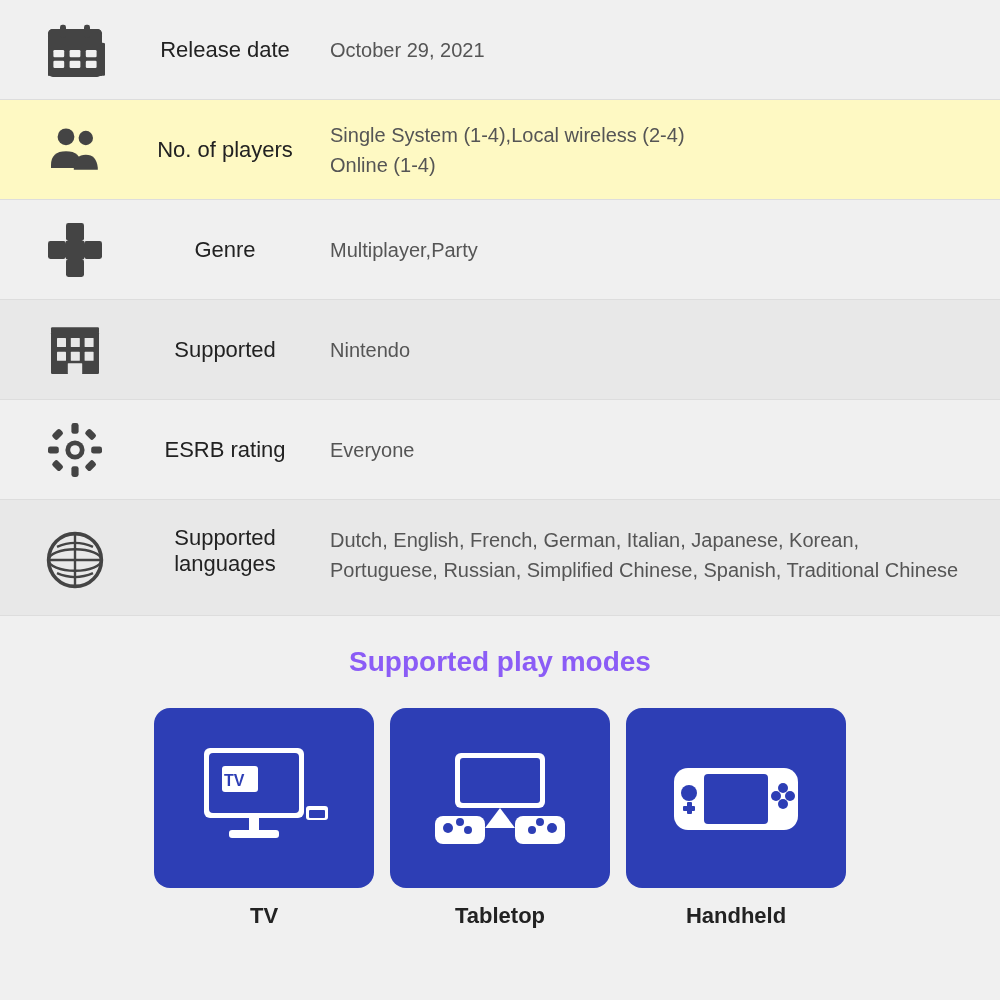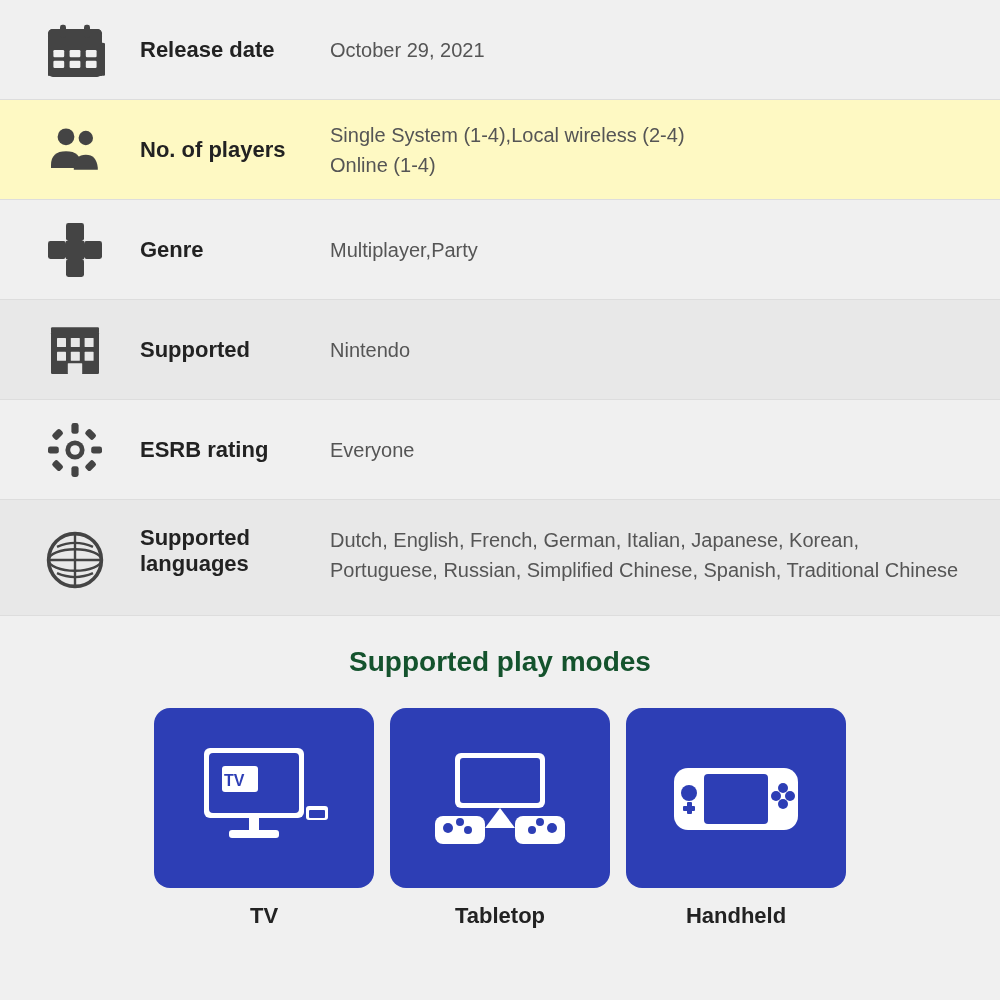--- a/index.html
+++ b/index.html
@@ -37,43 +37,44 @@
     }
 
     .icon-svg {
       width: 60px;
       height: 60px;
       fill: #444;
     }
 
     .label-cell {
       width: 210px;
-      font-weight: 700;
+      font-weight: 400;
       font-size: 22px;
       color: #222;
       padding: 0 20px;
       flex-shrink: 0;
+      text-align: center;
     }
 
     .value-cell {
       flex: 1;
       font-size: 20px;
       color: #555;
       line-height: 1.5;
     }
 
     .play-modes-section {
       padding: 30px 20px 20px;
       text-align: center;
     }
 
     .play-modes-title {
       font-size: 28px;
       font-weight: 700;
-      color: #14532d;
+      color: #8b5cf6;
       margin-bottom: 30px;
     }
 
     .play-modes-cards {
       display: flex;
       justify-content: center;
       gap: 16px;
     }
 
     .play-mode-card {

